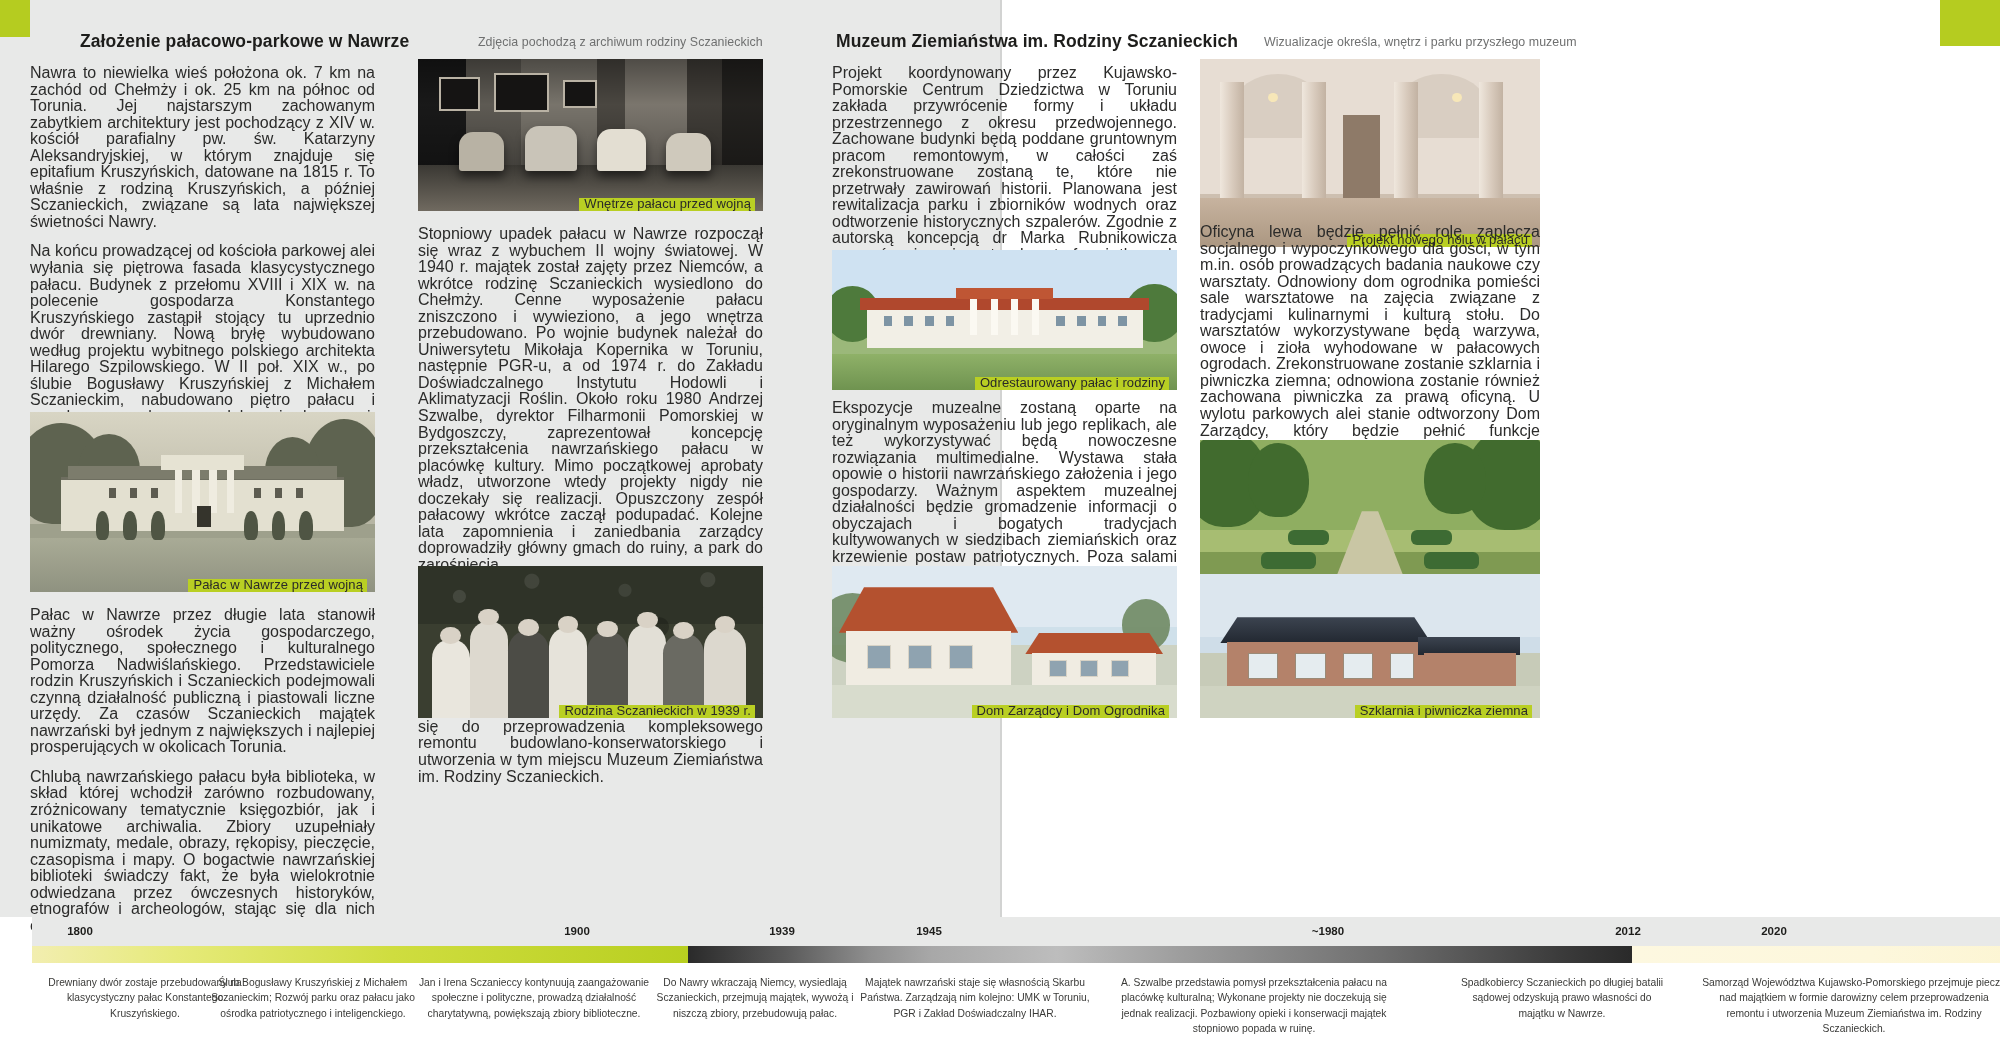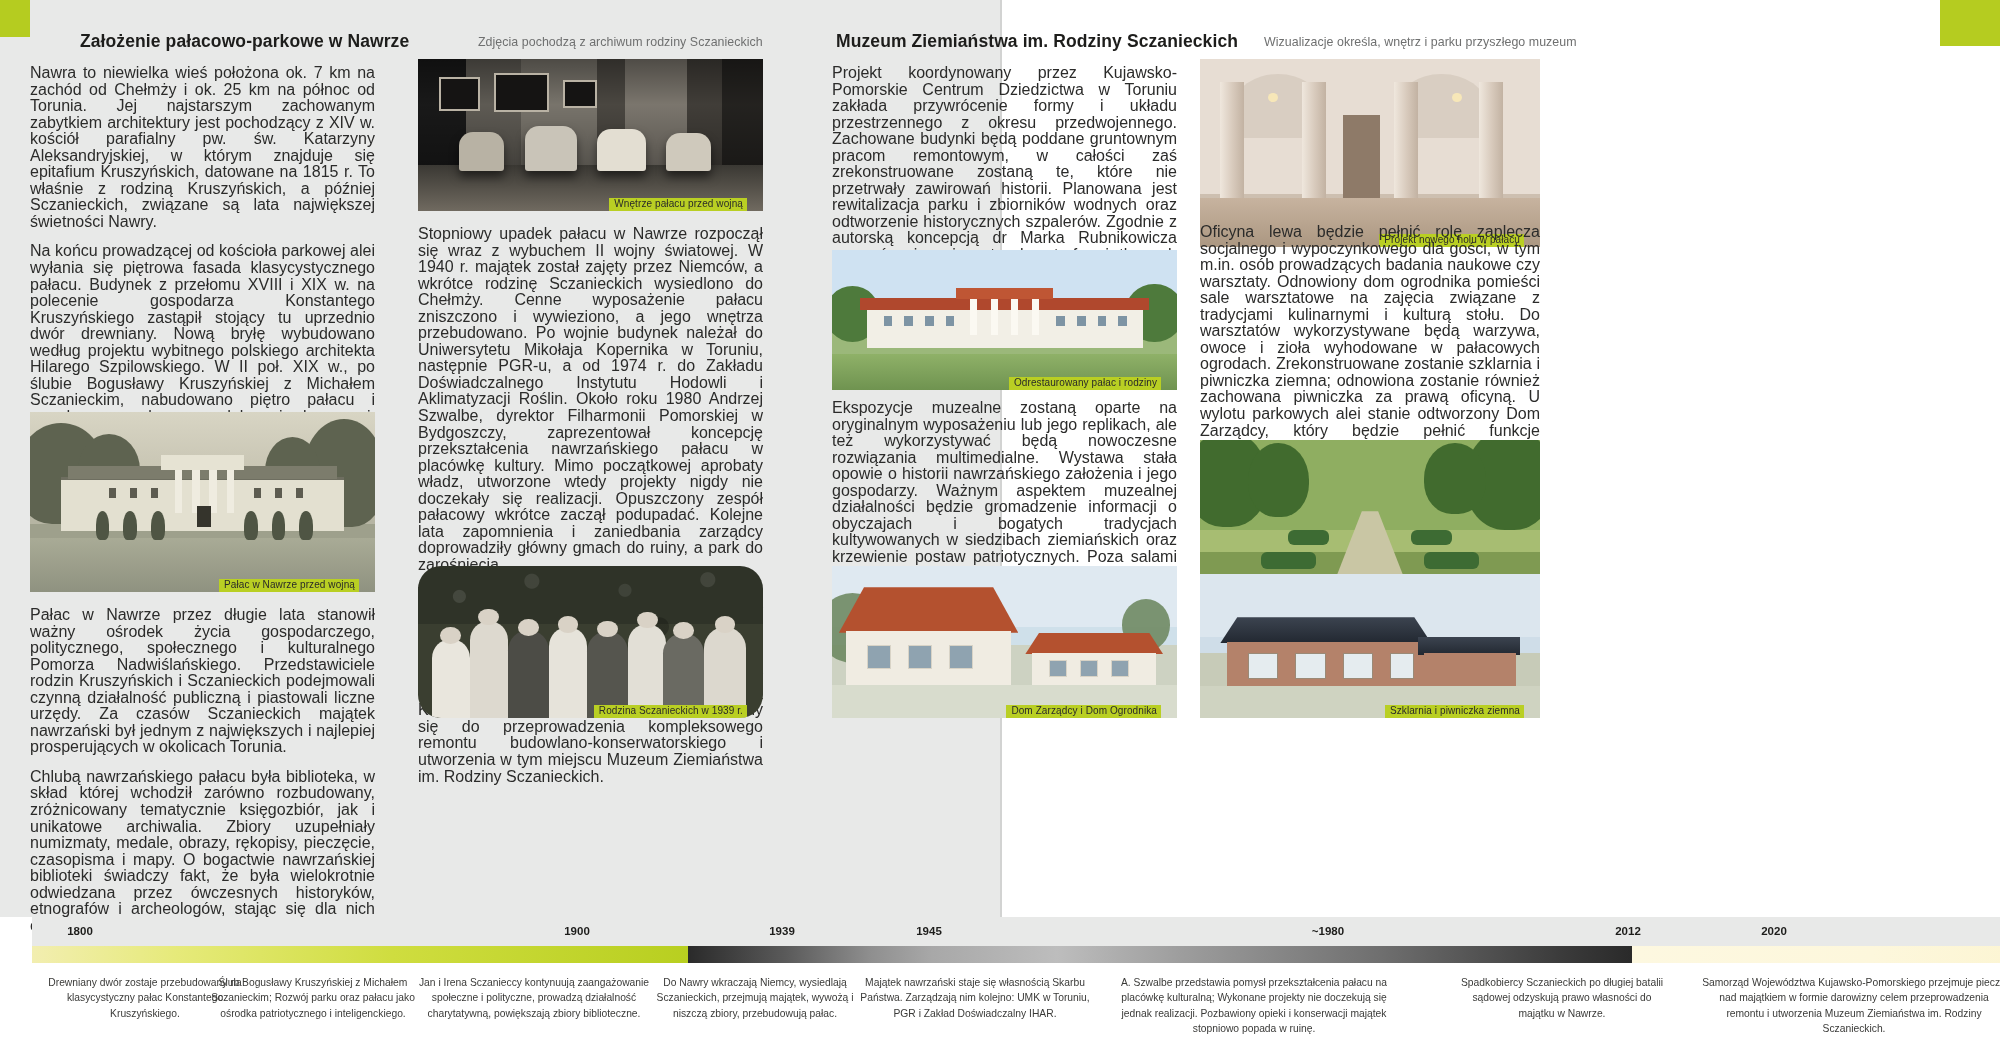--- a/index.html
+++ b/index.html
@@ -50,43 +50,43 @@
     hyphens: none;
   }
   .body-text p { margin-bottom: 13px; }
   .body-text p:last-child { margin-bottom: 0; }
 
   .block { position: absolute; width: 100%; }
 
   
   .photo { position: relative; width: 100%; overflow: hidden; background:#9a9a9a; }
   .cap {
-    position: absolute; right: 16px; bottom: 0;
+    position: absolute; right: 8px; bottom: 0;
     background: #b9cf23; color: #2a2a28;
-    font-size: 10px; line-height: 10px;
+    font-size: 13px; line-height: 10px;
     padding: 1.5px 4px 2px 5px;
     white-space: nowrap; letter-spacing: .1px;
   }
 
   
   .bw { filter: none; }
 
   
   .ph-interior { background:
       linear-gradient(180deg, rgba(0,0,0,.45), rgba(0,0,0,.15) 30%, rgba(0,0,0,.55)),
       linear-gradient(90deg,#1d1d1d 0 14%, #6e6a62 14% 30%, #8d887e 30% 52%, #57534c 52% 60%, #908a80 60% 78%, #4c4842 78% 88%, #2a2825 88% 100%);
   }
   .ph-interior .fl { position:absolute; left:0; right:0; bottom:0; height:30%;
       background: linear-gradient(180deg,#3a3833,#706a60); }
   .ph-interior .chair { position:absolute; bottom:26%; background:#c9c4b8; border-radius: 14px 14px 3px 3px; box-shadow: 0 6px 10px rgba(0,0,0,.5);}
   .ph-interior .pic { position:absolute; background:#151413; border:2px solid #b9b2a4; }
 
   
   .ph-family { background:
-      linear-gradient(180deg,#2f3328 0 38%, #3a3e30 38% 100%); border-radius: 23px;
+      linear-gradient(180deg,#2f3328 0 38%, #3a3e30 38% 100%);
   }
   .ph-family .ivy { position:absolute; inset:0;
       background:
         radial-gradient(circle at 12% 20%, rgba(255,255,255,.10) 0 6px, transparent 7px),
         radial-gradient(circle at 33% 10%, rgba(255,255,255,.09) 0 7px, transparent 8px),
         radial-gradient(circle at 60% 16%, rgba(255,255,255,.08) 0 6px, transparent 7px),
         radial-gradient(circle at 84% 9%,  rgba(255,255,255,.09) 0 7px, transparent 8px),
         radial-gradient(circle at 22% 44%, rgba(0,0,0,.25) 0 9px, transparent 10px),
         radial-gradient(circle at 70% 40%, rgba(0,0,0,.22) 0 9px, transparent 10px);
   }

